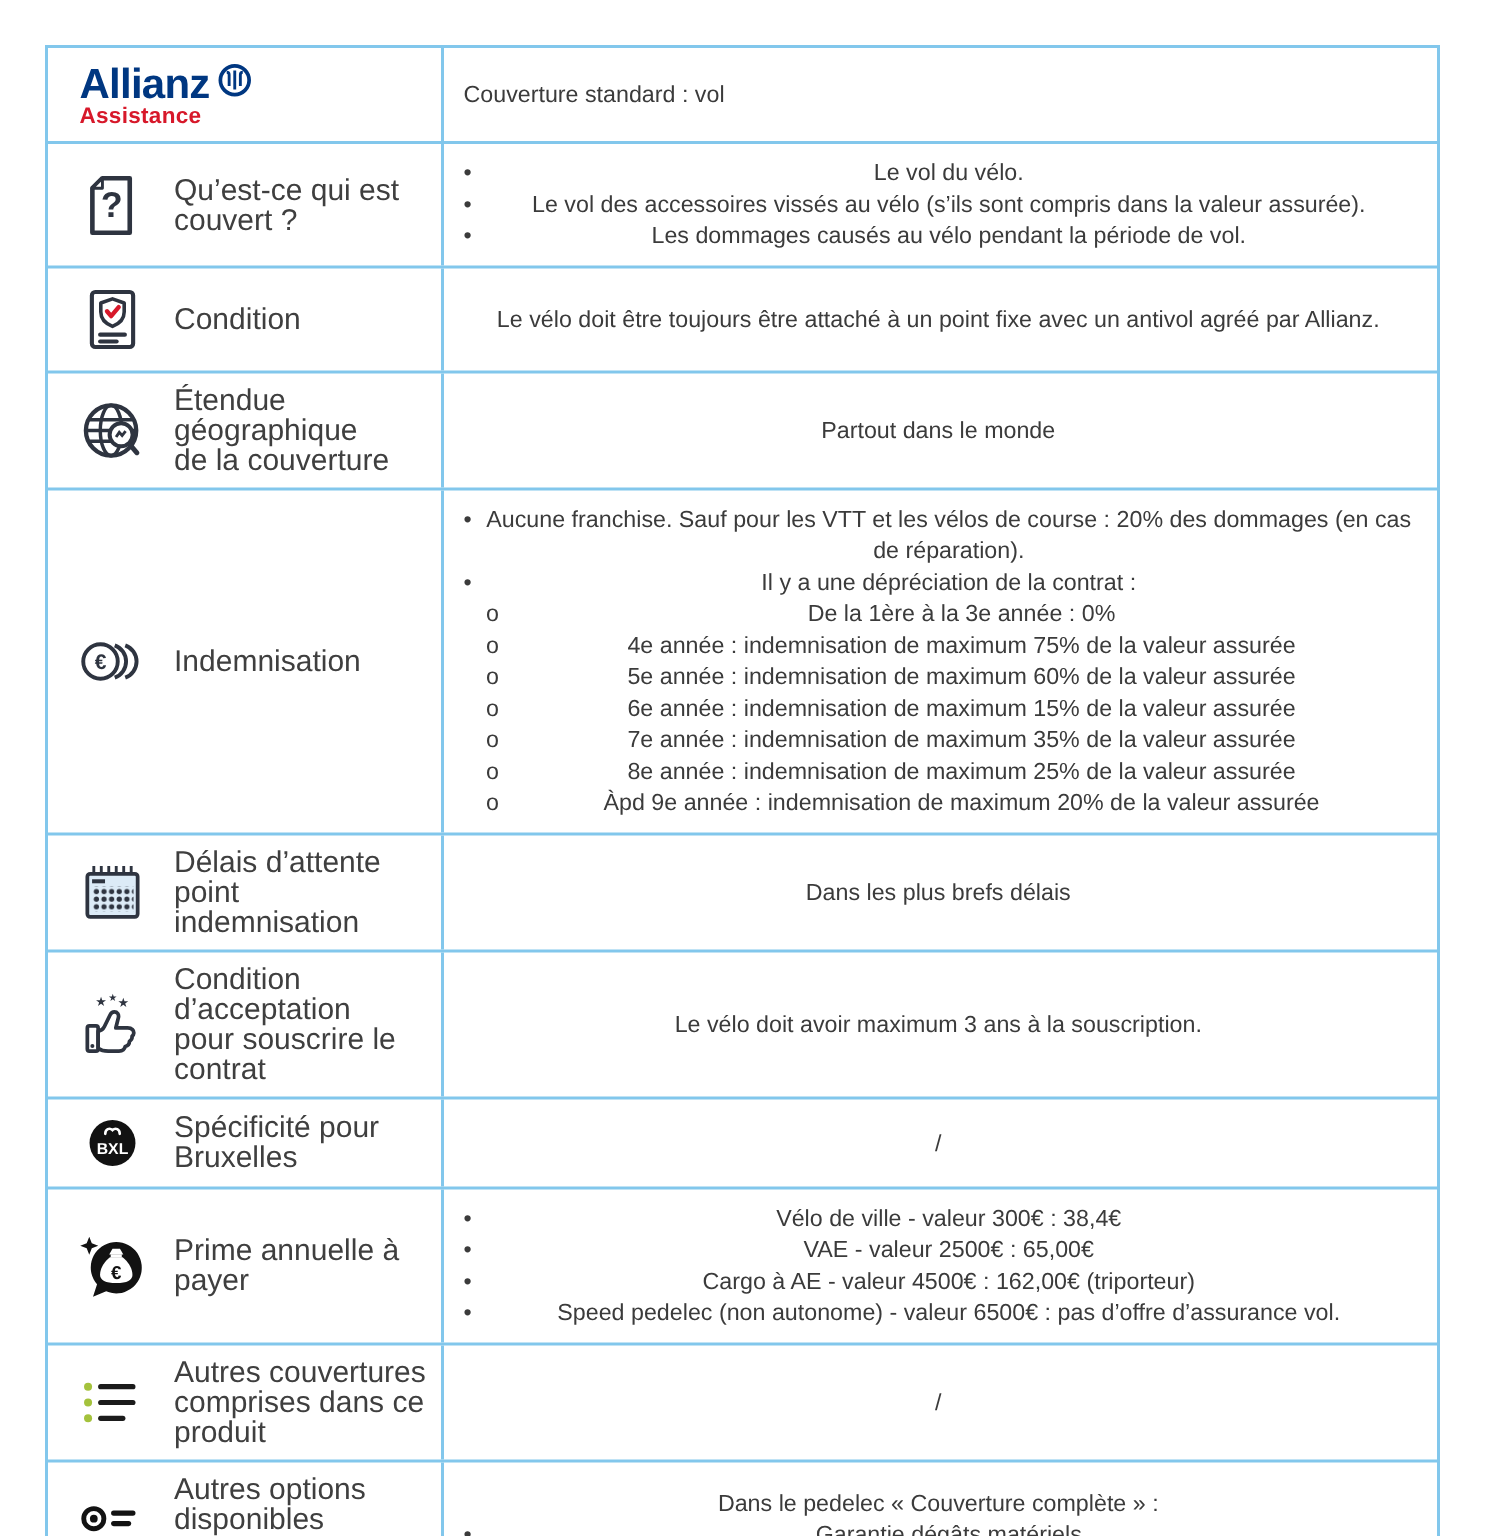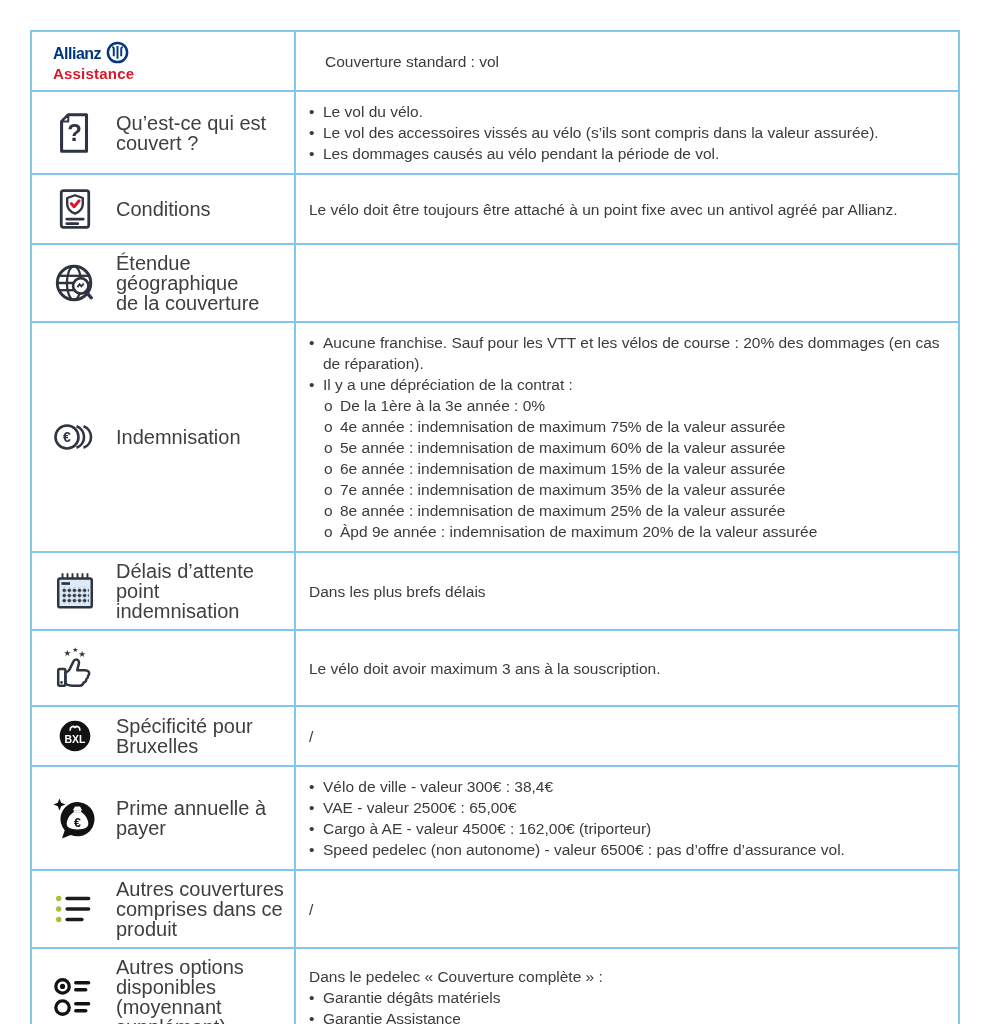--- a/index.html
+++ b/index.html
@@ -26,27 +26,27 @@
   .cell-right{
     flex:1;display:flex;flex-direction:column;justify-content:center;
     padding:9px 16px 9px 13px;font-size:15.5px;line-height:21px;
   }
   .icon-box{width:56px;flex:0 0 56px;display:flex;align-items:center;justify-content:center;}
   .label{font-size:20px;line-height:20px;white-space:pre-line;color:#3f3f3f;}
   .line{display:flex;align-items:flex-start;}
   .line .marker{flex:0 0 14px;}
   .line.ind{margin-left:15px;}
   .line.ind .marker{flex:0 0 16px;}
-  .line .txt{flex:1;}
+  .line .txt{flex:1;text-align:center;}
   
   .logo{display:flex;flex-direction:column;padding-left:6px;}
   .logo-top{display:flex;align-items:center;gap:5px;}
-  .brand{font-size:16px;font-weight:bold;color:#003781;letter-spacing:-.5px;}
+  .brand{font-size:28px;font-weight:bold;color:#003781;letter-spacing:-.5px;}
   .brand-sub{font-size:15px;font-weight:bold;color:#d7182a;margin-top:-3px;letter-spacing:.2px;}
-  .title-cell{font-size:15.5px;margin-left:16px;}
+  .title-cell{font-size:15.5px;}
 </style>
 </head>
 <body>
 
 <div class="sheet">
 
   <div class="row" style="min-height:58px">
     <div class="cell-left">
       <div class="logo">
         <div class="logo-top">
@@ -97,21 +97,21 @@
     <div class="cell-left">
       <div class="icon-box">
         <svg width="44" height="46" viewBox="0 0 48 48">
           <rect x="9" y="4" width="30" height="40" rx="2.5" fill="none" stroke="#2e3440" stroke-width="3"></rect>
           <path d="M24 9 l8.5 3 v6.5 c0 5.5-3.5 8.5-8.5 10.5 c-5-2-8.5-5-8.5-10.5 V12 Z" fill="none" stroke="#2e3440" stroke-width="2.6" stroke-linejoin="round"></path>
           <path d="M20 18 l3 3.5 l5.5-6.5" fill="none" stroke="#d7182a" stroke-width="3.2" stroke-linecap="round" stroke-linejoin="round"></path>
           <line x1="15" y1="35" x2="33" y2="35" stroke="#2e3440" stroke-width="3" stroke-linecap="round"></line>
           <line x1="15" y1="40" x2="27" y2="40" stroke="#2e3440" stroke-width="3" stroke-linecap="round"></line>
         </svg>
       </div>
-      <div class="label">Conditions</div>
+      <div class="label">Condition</div>
     </div>
     <div class="cell-right">
         <div class="line">
           <span class="txt">Le vélo doit être toujours être attaché à un point fixe avec un antivol agréé par Allianz.</span>
         </div>
       </div>
   </div>
 
   <div class="row" style="min-height:72px">
     <div class="cell-left">
@@ -123,20 +123,25 @@
           <line x1="5.5" y1="24" x2="40.5" y2="24" stroke="#2e3440" stroke-width="2.4"></line>
           <line x1="8" y1="31.5" x2="38" y2="31.5" stroke="#2e3440" stroke-width="2.4"></line>
           <circle cx="30" cy="27" r="8" fill="#ffffff" stroke="#2e3440" stroke-width="2.8"></circle>
           <path d="M26.5 28.5 l2.2-3.2 2 2.2 2.4-3" fill="none" stroke="#2e3440" stroke-width="2"></path>
           <line x1="35.8" y1="33.5" x2="41" y2="39.5" stroke="#2e3440" stroke-width="3.4" stroke-linecap="round"></line>
         </svg>
       </div>
       <div class="label">Étendue géographique
 de la couverture</div>
     </div>
+    <div class="cell-right">
+        <div class="line">
+          <span class="txt">Partout dans le monde</span>
+        </div>
+      </div>
   </div>
 
   <div class="row" style="min-height:207px">
     <div class="cell-left">
       <div class="icon-box">
         <svg width="48" height="48" viewBox="0 0 48 48">
           <path d="M32.5 13.2 a11.5 11.5 0 0 1 0 21.6" fill="none" stroke="#2e3440" stroke-width="2.6"></path>
           <path d="M25.5 13.2 a11.5 11.5 0 0 1 0 21.6" fill="none" stroke="#2e3440" stroke-width="2.6"></path>
           <circle cx="16" cy="24" r="11.5" fill="#ffffff" stroke="#2e3440" stroke-width="2.6"></circle>
           <text x="16" y="29" text-anchor="middle" font-size="14" font-weight="bold" fill="#2e3440" font-family="Liberation Sans, sans-serif">€</text>
@@ -214,20 +219,22 @@
       <div class="icon-box">
         <svg width="46" height="48" viewBox="0 0 48 48">
           <text x="12" y="11" font-size="9" fill="#2e3440" font-family="DejaVu Sans, sans-serif">★</text>
           <text x="21" y="7.5" font-size="7" fill="#2e3440" font-family="DejaVu Sans, sans-serif">★</text>
           <text x="27.5" y="12" font-size="9" fill="#2e3440" font-family="DejaVu Sans, sans-serif">★</text>
           <rect x="6.5" y="25" width="7.5" height="17.5" rx="1.5" fill="none" stroke="#2e3440" stroke-width="2.6"></rect>
           <circle cx="10" cy="39" r="1.4" fill="#2e3440"></circle>
           <path d="M14 40.5 c2 1.5 4 2 7 2 h7.5 c2.5 0 4-1.5 4.3-3.2 c1.8-.4 3-1.8 3-3.6 c1.3-.8 2-2 1.8-3.5 c1.5-1.2 1.6-3.3 .3-4.6 c-.8-.8-2-1.2-3.4-1.2 h-8.2 l1.8-7.2 c.5-2.2-.8-4-2.8-4 c-1.5 0-2.3 .8-3 2.2 l-4 8.2 c-1 2-2.3 2.8-4.3 3.2 z" fill="none" stroke="#2e3440" stroke-width="2.6" stroke-linejoin="round"></path>
         </svg>
       </div>
+      <div class="label">Condition d’acceptation
+pour souscrire le contrat</div>
     </div>
     <div class="cell-right">
         <div class="line">
           <span class="txt">Le vélo doit avoir maximum 3 ans à la souscription.</span>
         </div>
       </div>
   </div>
 
   <div class="row" style="min-height:55px">
     <div class="cell-left">

